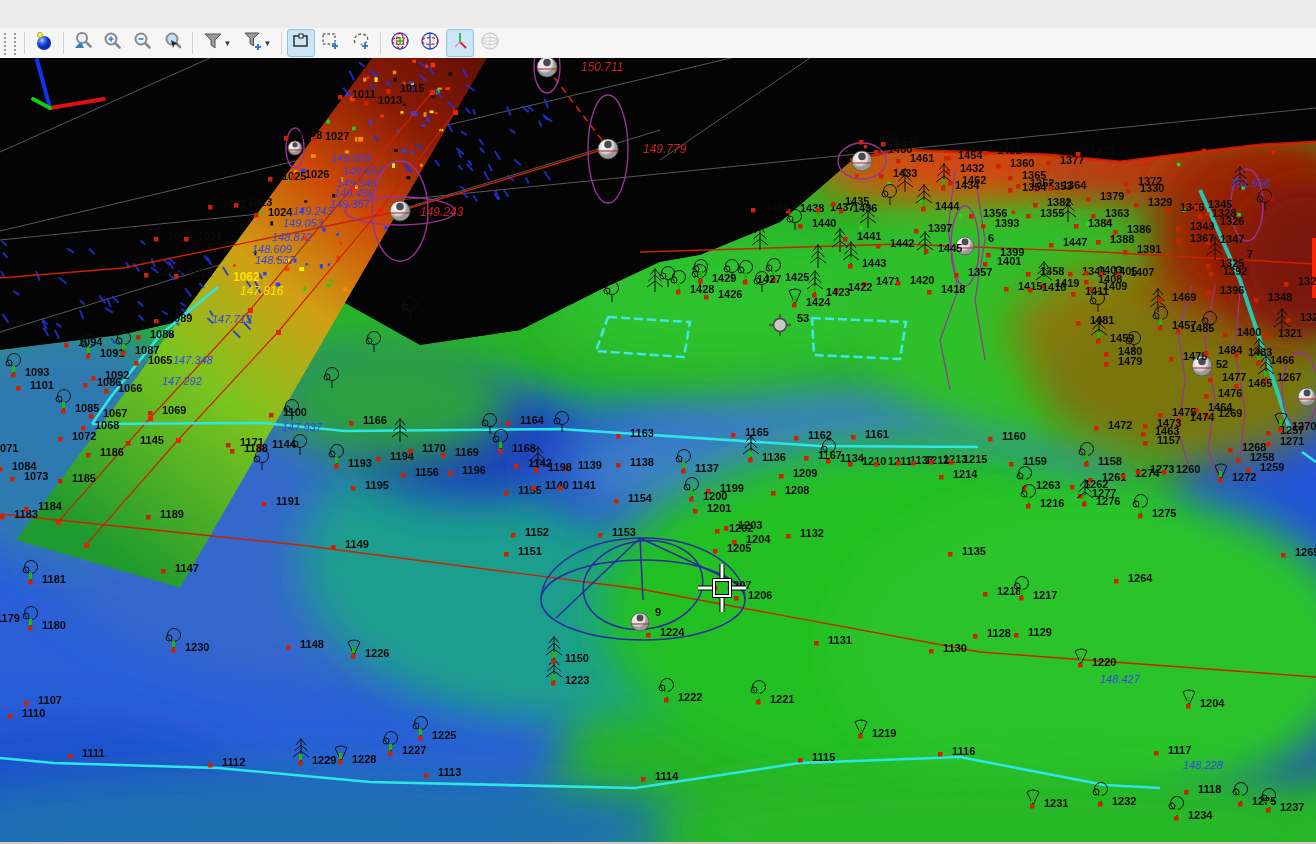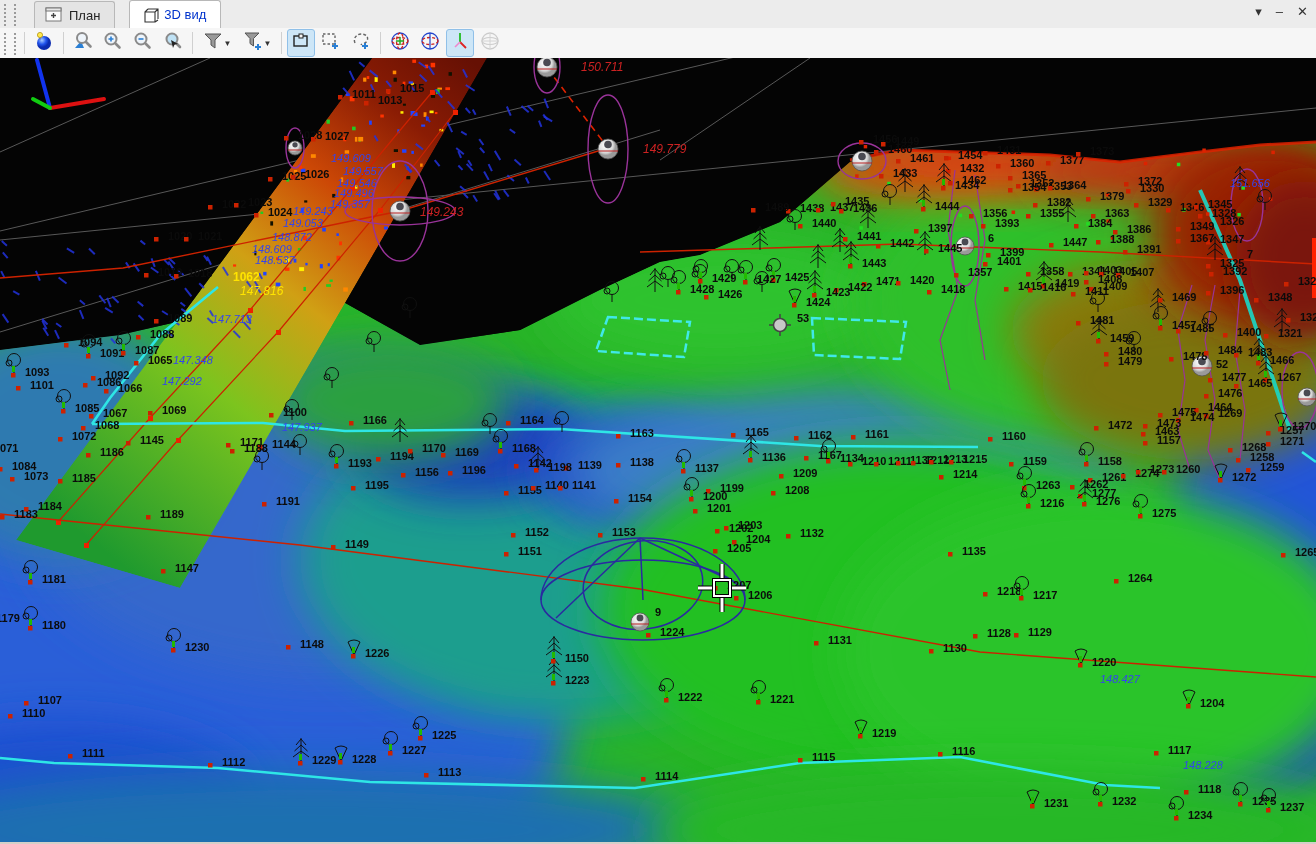--- a/index.html
+++ b/index.html
@@ -28,46 +28,20 @@
   .caretglyph{font-size:8px;color:#333;margin-left:1px;}
   
   #viewport{position:absolute;left:0;top:58px;width:1316px;height:786px;background:#000;}
   #bottomedge{position:absolute;left:0;top:842px;width:1316px;height:2px;background:#d4d0c8;}
   svg text{user-select:none;}
 </style>
 </head>
 <body>
 <div id="app">
 
-  <div id="tabbar">
-    <div class="grip"></div>
-    <div class="tab">
-      <span class="tabicon">
-        <svg width="18" height="16" viewBox="0 0 18 16">
-            <rect x="1" y="1" width="15" height="13" fill="#fdfdfd" stroke="#777"></rect>
-            <rect x="1" y="1" width="15" height="3" fill="#e8e8e8" stroke="#777"></rect>
-            <path d="M8.5 6v5M6 8.5h5" stroke="#444" stroke-width="1.4" fill="none"></path>
-          </svg>
-      </span>
-      <span>План</span>
-    </div>
-    <div class="tab active">
-      <span class="tabicon">
-        <svg width="20" height="17" viewBox="0 0 20 17">
-            <path d="M5 5h10v10H5z M8 2h10v10 M5 5l3-3 M15 5l3-3 M15 15l3-2 M18 2v10" fill="none" stroke="#333" stroke-width="1.1"></path>
-          </svg>
-      </span>
-      <span>3D вид</span>
-    </div>
-    <div id="wincontrols">
-      <span>▾</span>
-      <span>–</span>
-      <span>✕</span>
-    </div>
-  </div>
 
   <div id="toolbar">
     <div class="grip"></div>
   <div class="tsep"></div>
       <div class="tbtn">
         <span><svg width="22" height="22" viewBox="0 0 22 22">
             <defs>
               <radialGradient id="sg" cx="35%" cy="30%">
                 <stop offset="0%" stop-color="#aaccff"></stop>
                 <stop offset="60%" stop-color="#2255ee"></stop>

